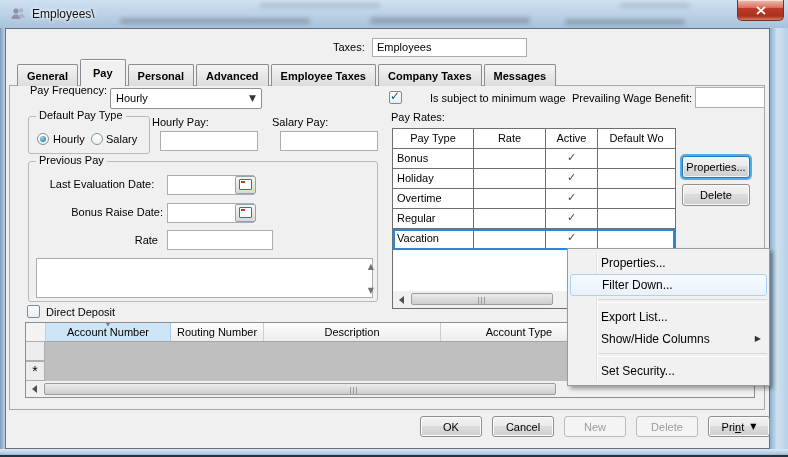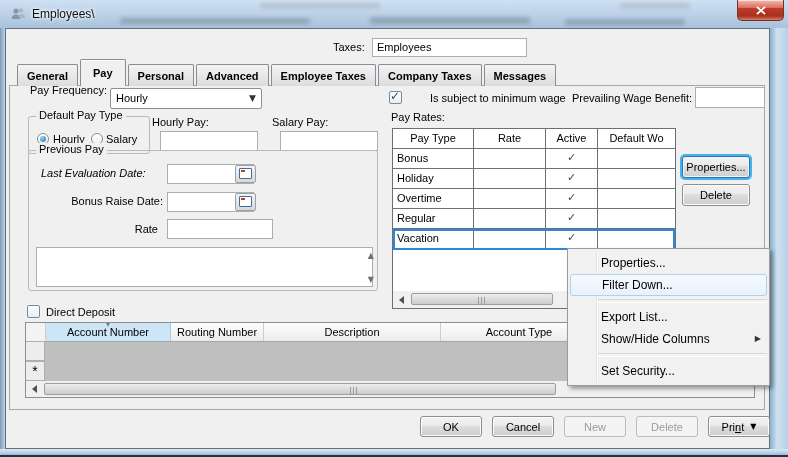--- a/index.html
+++ b/index.html
@@ -155,24 +155,24 @@
     <span class="lbl" style="left:24px;top:16px;">Hourly</span>
     <span class="radio" style="left:62px;top:16px;"></span>
     <span class="lbl" style="left:77px;top:16px;">Salary</span>
   </div>
 
   <span class="lbl" style="left:152px;top:116px;z-index:2;">Hourly Pay:</span>
   <div class="field" style="left:160px;top:131px;width:98px;height:20px;z-index:2;"></div>
   <span class="lbl" style="left:272px;top:116px;z-index:2;">Salary Pay:</span>
   <div class="field" style="left:280px;top:131px;width:98px;height:20px;z-index:2;"></div>
 
-  <div class="groupbox" style="left:28px;top:150px;width:350px;height:141px;z-index:2;">
+  <div class="groupbox" style="left:28px;top:161px;width:350px;height:141px;z-index:2;">
     <span class="legend">Previous Pay</span>
 
-    <span class="lbl" style="left:12px;top:16px;width:122px;text-align:left;font-style:italic;">Last Evaluation Date:</span>
+    <span class="lbl" style="left:12px;top:16px;width:122px;text-align:center;">Last Evaluation Date:</span>
     <div class="field" style="left:138px;top:13px;width:87px;height:20px;"></div>
     <div class="datebtn" style="left:206px;top:14px;">
       <span class="dp-icon"></span>
     </div>
 
     <span class="lbl" style="left:12px;top:44px;width:122px;text-align:right;">Bonus Raise Date:</span>
     <div class="field" style="left:138px;top:41px;width:87px;height:20px;"></div>
     <div class="datebtn" style="left:206px;top:42px;">
       <span class="dp-icon"></span>
     </div>

